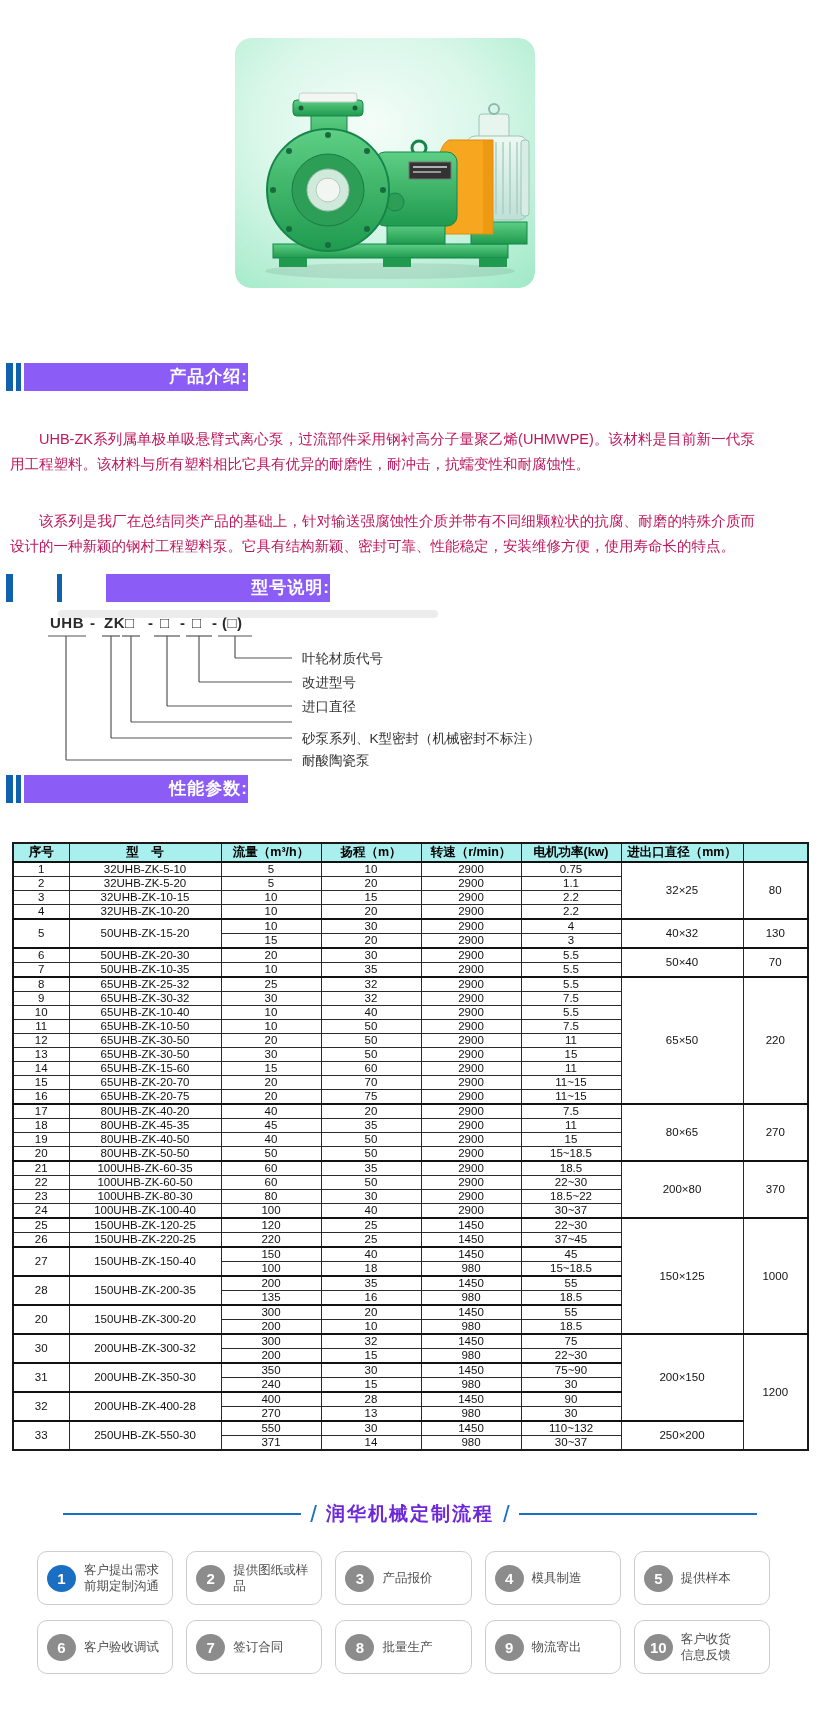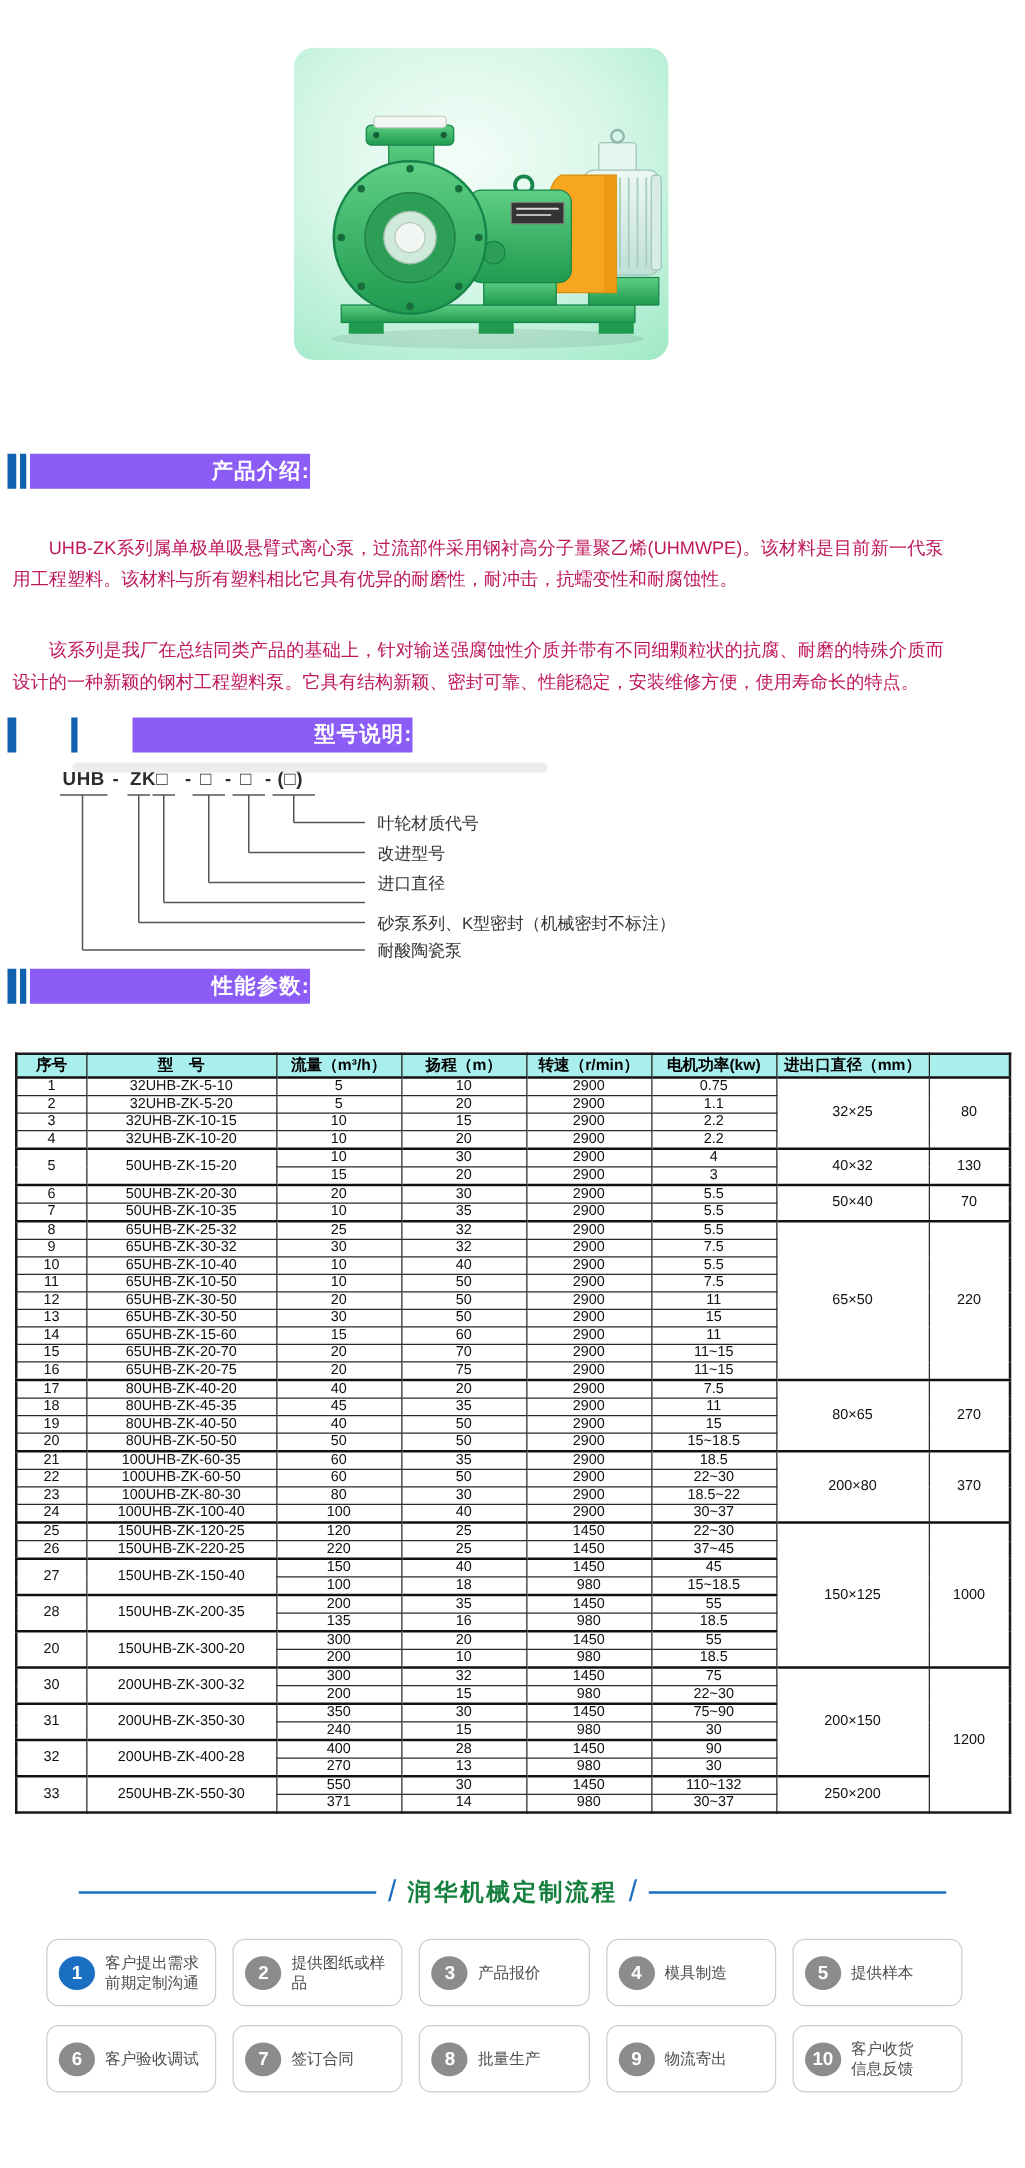--- a/index.html
+++ b/index.html
@@ -36,21 +36,21 @@
         border:2px solid #1a1a1a;}
   table.params th{background:#a9efed;border:1px solid #1a1a1a;font-size:12.5px;font-weight:bold;
         height:15px;padding:0;color:#000;}
   table.params td{border:1px solid #2a2a2a;font-size:11.5px;text-align:center;height:13px;
         padding:0;line-height:13px;color:#111;white-space:nowrap;overflow:hidden;}
   table.params tr.thick td{border-top-width:2px;border-top-color:#111;}
   
   .process-head{display:flex;align-items:center;margin:50px 63px 0 63px;height:26px;}
   .process-head .line{flex:1;height:2px;background:#1b6fc2;}
   .process-head .slash{color:#1b6fc2;font-size:24px;margin:0 9px;font-weight:400;}
-  .process-head .title{color:#15803d;font-size:19px;font-weight:bold;letter-spacing:2px;}
+  .process-head .title{color:#6d28d9;font-size:19px;font-weight:bold;letter-spacing:2px;}
   .cards{list-style:none;margin:24px 0 0 37px;padding:0;width:733px;display:grid;
         grid-template-columns:repeat(5,1fr);gap:15px 13px;}
   .card{border:1px solid #cdcdcd;border-radius:10px;height:54px;background:#fff;
         display:flex;align-items:center;padding:0 4px 0 9px;box-sizing:border-box;gap:8px;}
   .card .num{min-width:27px;height:27px;border-radius:50%;background:#8c8c8c;color:#fff;
         font-size:15px;font-weight:bold;display:flex;align-items:center;justify-content:center;
         padding:0 1px;flex:none;}
   .card .num.accent{background:#1b6fc2;}
   .card .lbl{font-size:12.5px;color:#4d4d4d;line-height:1.32;white-space:pre-line;}
 </style>

